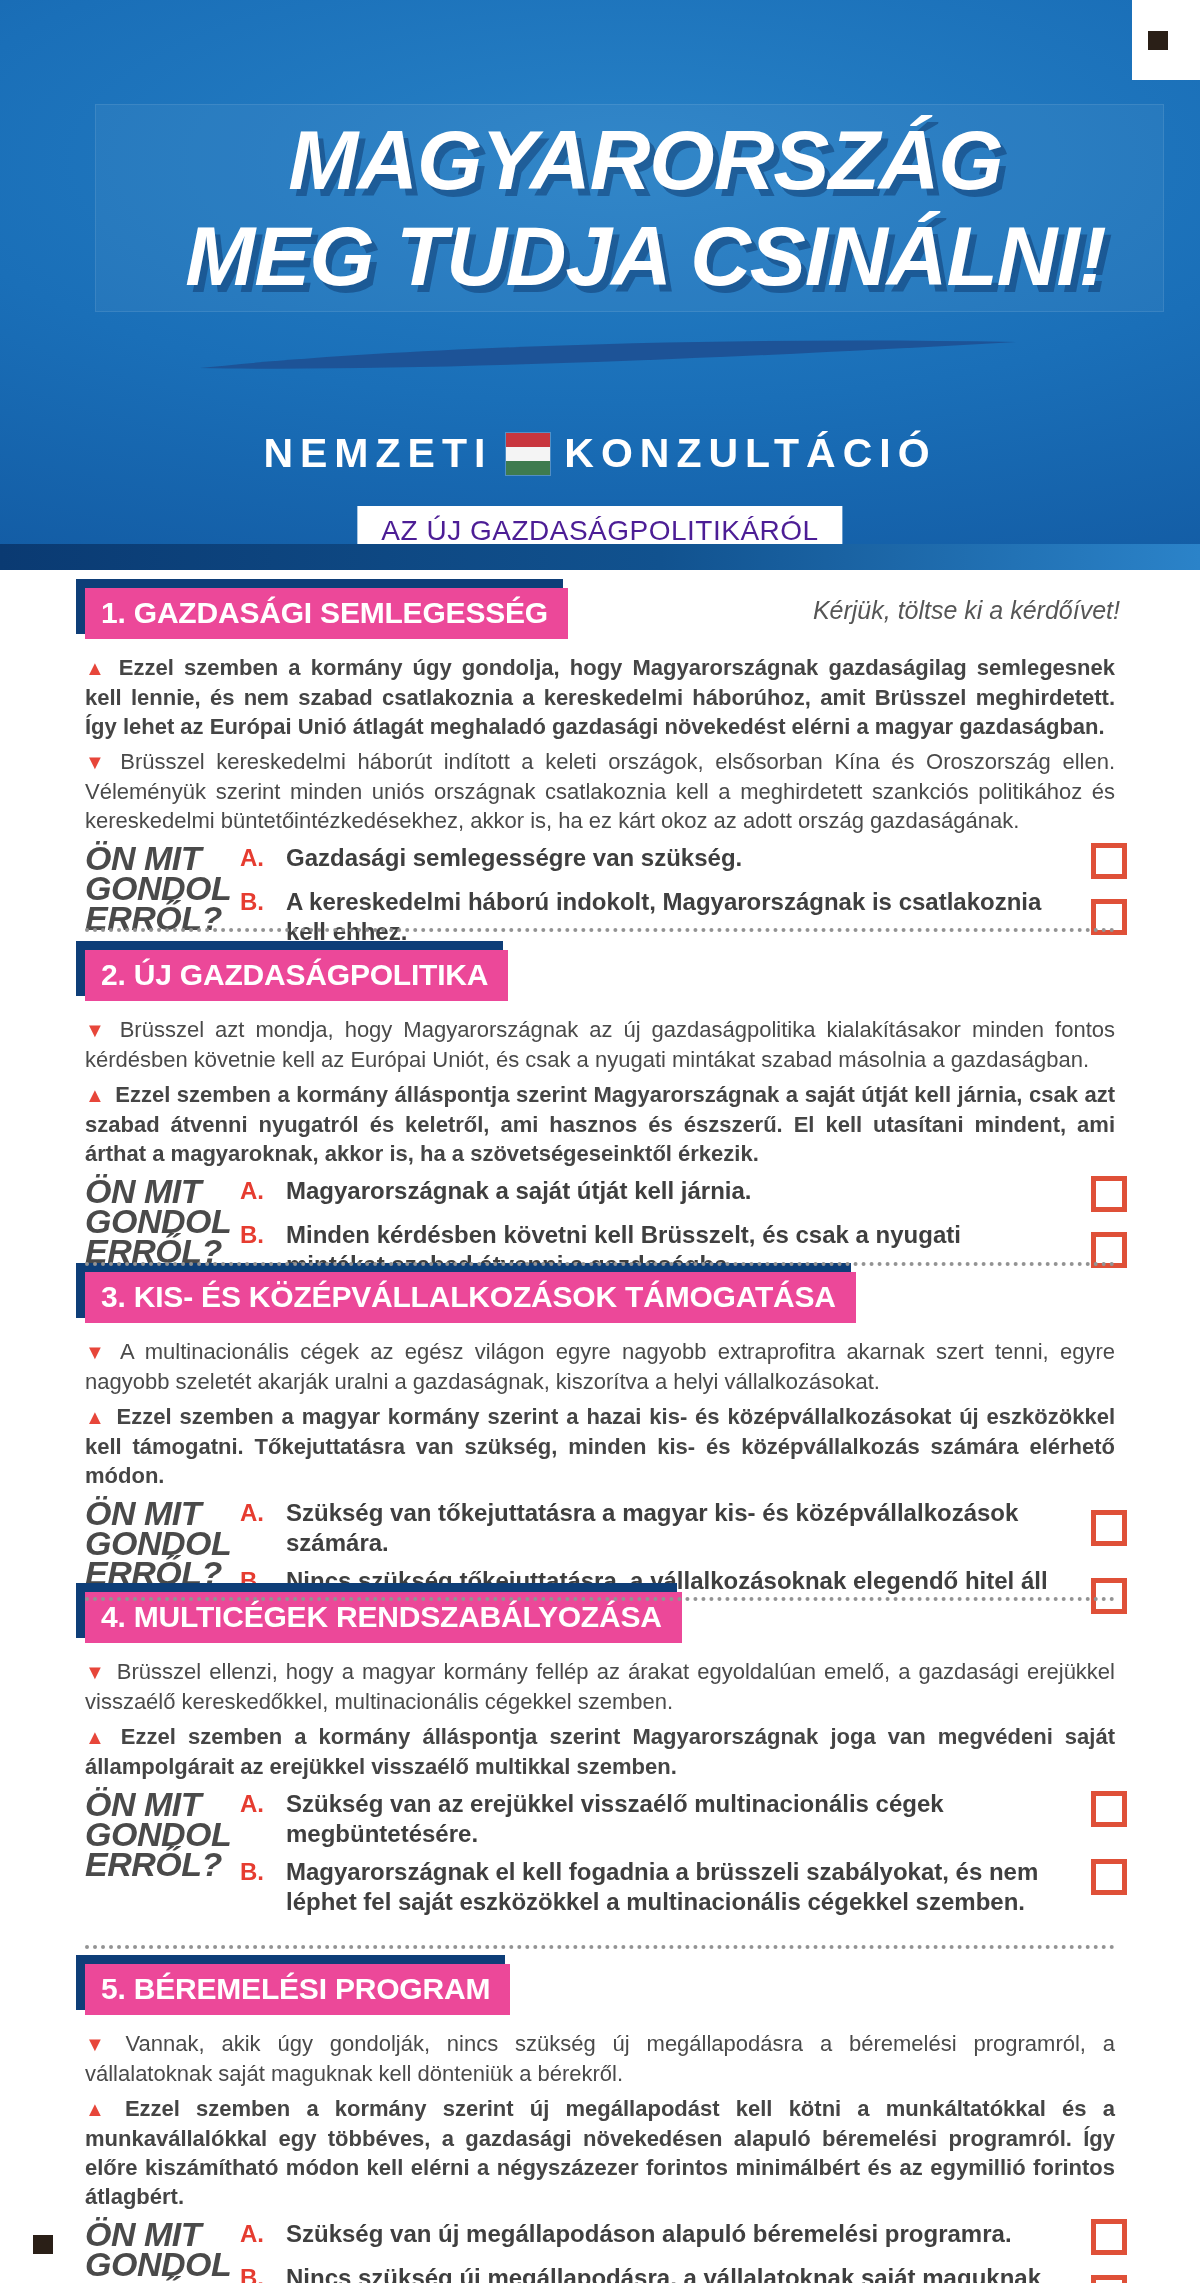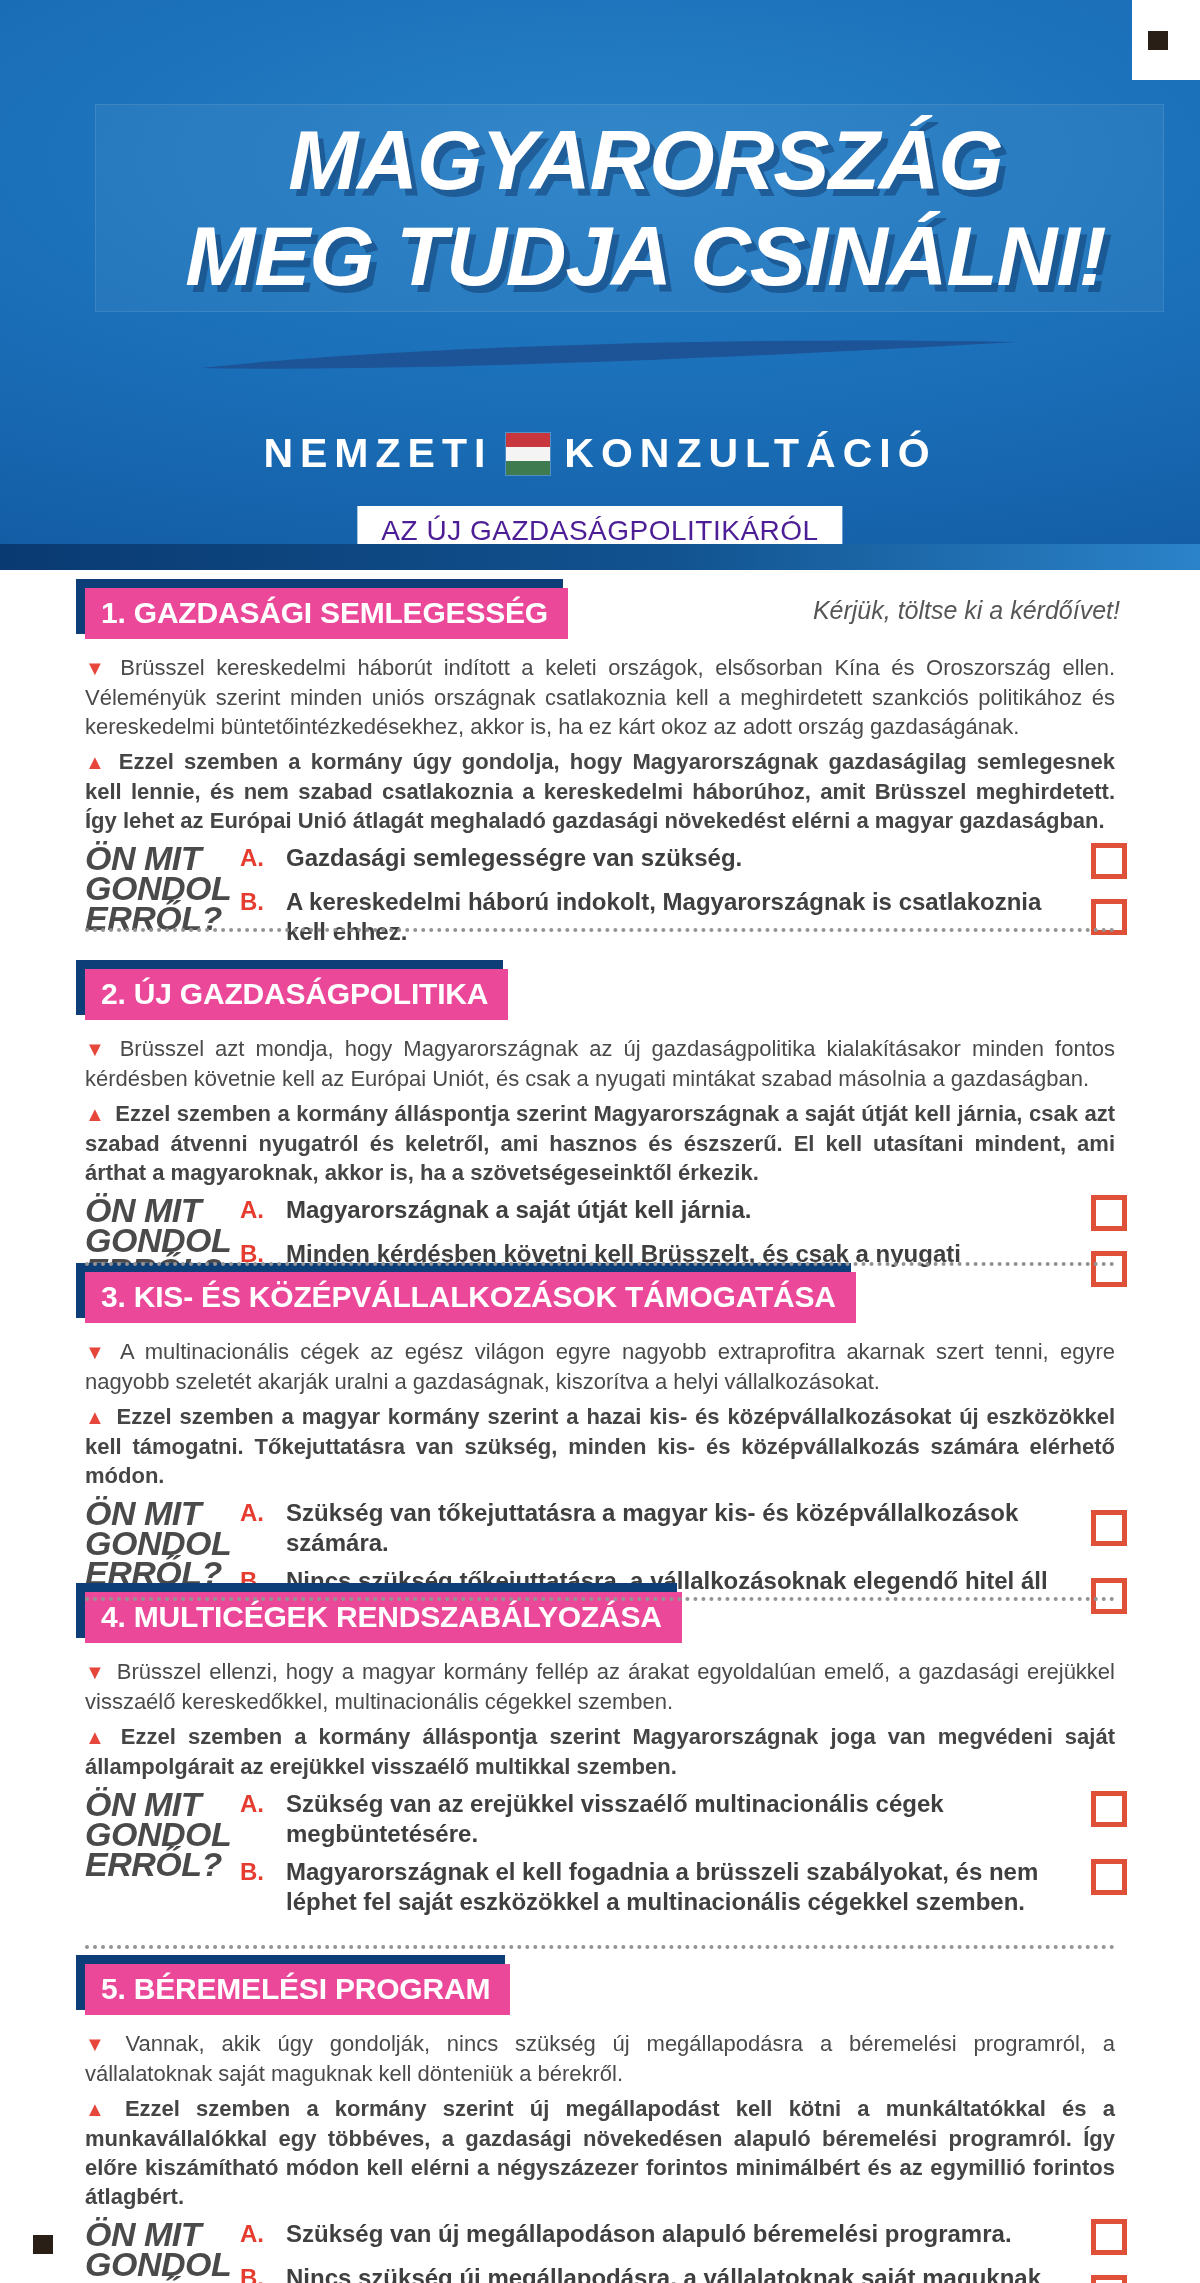--- a/index.html
+++ b/index.html
@@ -48,21 +48,21 @@
   .flag .g{flex:1;background:#3e7b4f;}
   .subtitle-box{
     position:absolute;left:50%;top:506px;transform:translateX(-50%);
     background:#ffffff;padding:9px 24px 10px 24px;white-space:nowrap;
   }
   .subtitle-text{
     color:#4c1d95;font-weight:normal;font-size:28px;letter-spacing:0.5px;
   }
   
   .qsection{position:absolute;left:85px;width:1045px;}
-  .s1{top:588px;} .s2{top:950px;margin-top:19px;} .s3{top:1272px;} .s4{top:1592px;} .s5{top:1964px;}
+  .s1{top:588px;} .s2{top:950px;} .s3{top:1272px;} .s4{top:1592px;} .s5{top:1964px;}
   .sec-head-row{display:flex;justify-content:space-between;align-items:flex-start;margin-bottom:14px;}
   .sec-badge{
     display:inline-block;background:#ec4899;color:#ffffff;
     font-weight:bold;font-size:30px;letter-spacing:-0.2px;
     padding:8px 20px 9px 16px;box-shadow:-7px -7px 0 2px #0e3e78;white-space:nowrap;
   }
   .fill-note{
     font-style:italic;color:#565656;font-size:25px;padding-top:8px;padding-right:10px;white-space:nowrap;
   }
   .para{
@@ -123,22 +123,22 @@
     <div class="corner-notch">
       <div class="reg-mark top"></div>
     </div>
   </header>
 
   <section class="qsection s1">
     <div class="sec-head-row">
       <div class="sec-badge">1. GAZDASÁGI SEMLEGESSÉG</div>
       <div class="fill-note">Kérjük, töltse ki a kérdőívet!</div>
     </div>
+    <p class="para pro"><span class="tri up">▲</span><span>Ezzel szemben a kormány úgy gondolja, hogy Magyarországnak gazdaságilag semlegesnek kell lennie, és nem szabad csatlakoznia a kereskedelmi háborúhoz, amit Brüsszel meghirdetett. Így lehet az Európai Unió átlagát meghaladó gazdasági növekedést elérni a magyar gazdaságban.</span></p>
     <p class="para con"><span class="tri down">▼</span><span>Brüsszel kereskedelmi háborút indított a keleti országok, elsősorban Kína és Oroszország ellen. Véleményük szerint minden uniós országnak csatlakoznia kell a meghirdetett szankciós politikához és kereskedelmi büntetőintézkedésekhez, akkor is, ha ez kárt okoz az adott ország gazdaságának.</span></p>
-    <p class="para pro"><span class="tri up">▲</span><span>Ezzel szemben a kormány úgy gondolja, hogy Magyarországnak gazdaságilag semlegesnek kell lennie, és nem szabad csatlakoznia a kereskedelmi háborúhoz, amit Brüsszel meghirdetett. Így lehet az Európai Unió átlagát meghaladó gazdasági növekedést elérni a magyar gazdaságban.</span></p>
     <div class="qrow">
       <div class="qlabel">
         <span>ÖN MIT</span>
           <span>GONDOL</span>
           <span>ERRŐL?</span>
       </div>
       <div class="opts">
         <div class="opt">
           <span class="opt-letter">A.</span>
           <span class="opt-text">Gazdasági semlegességre van szükség.</span>

